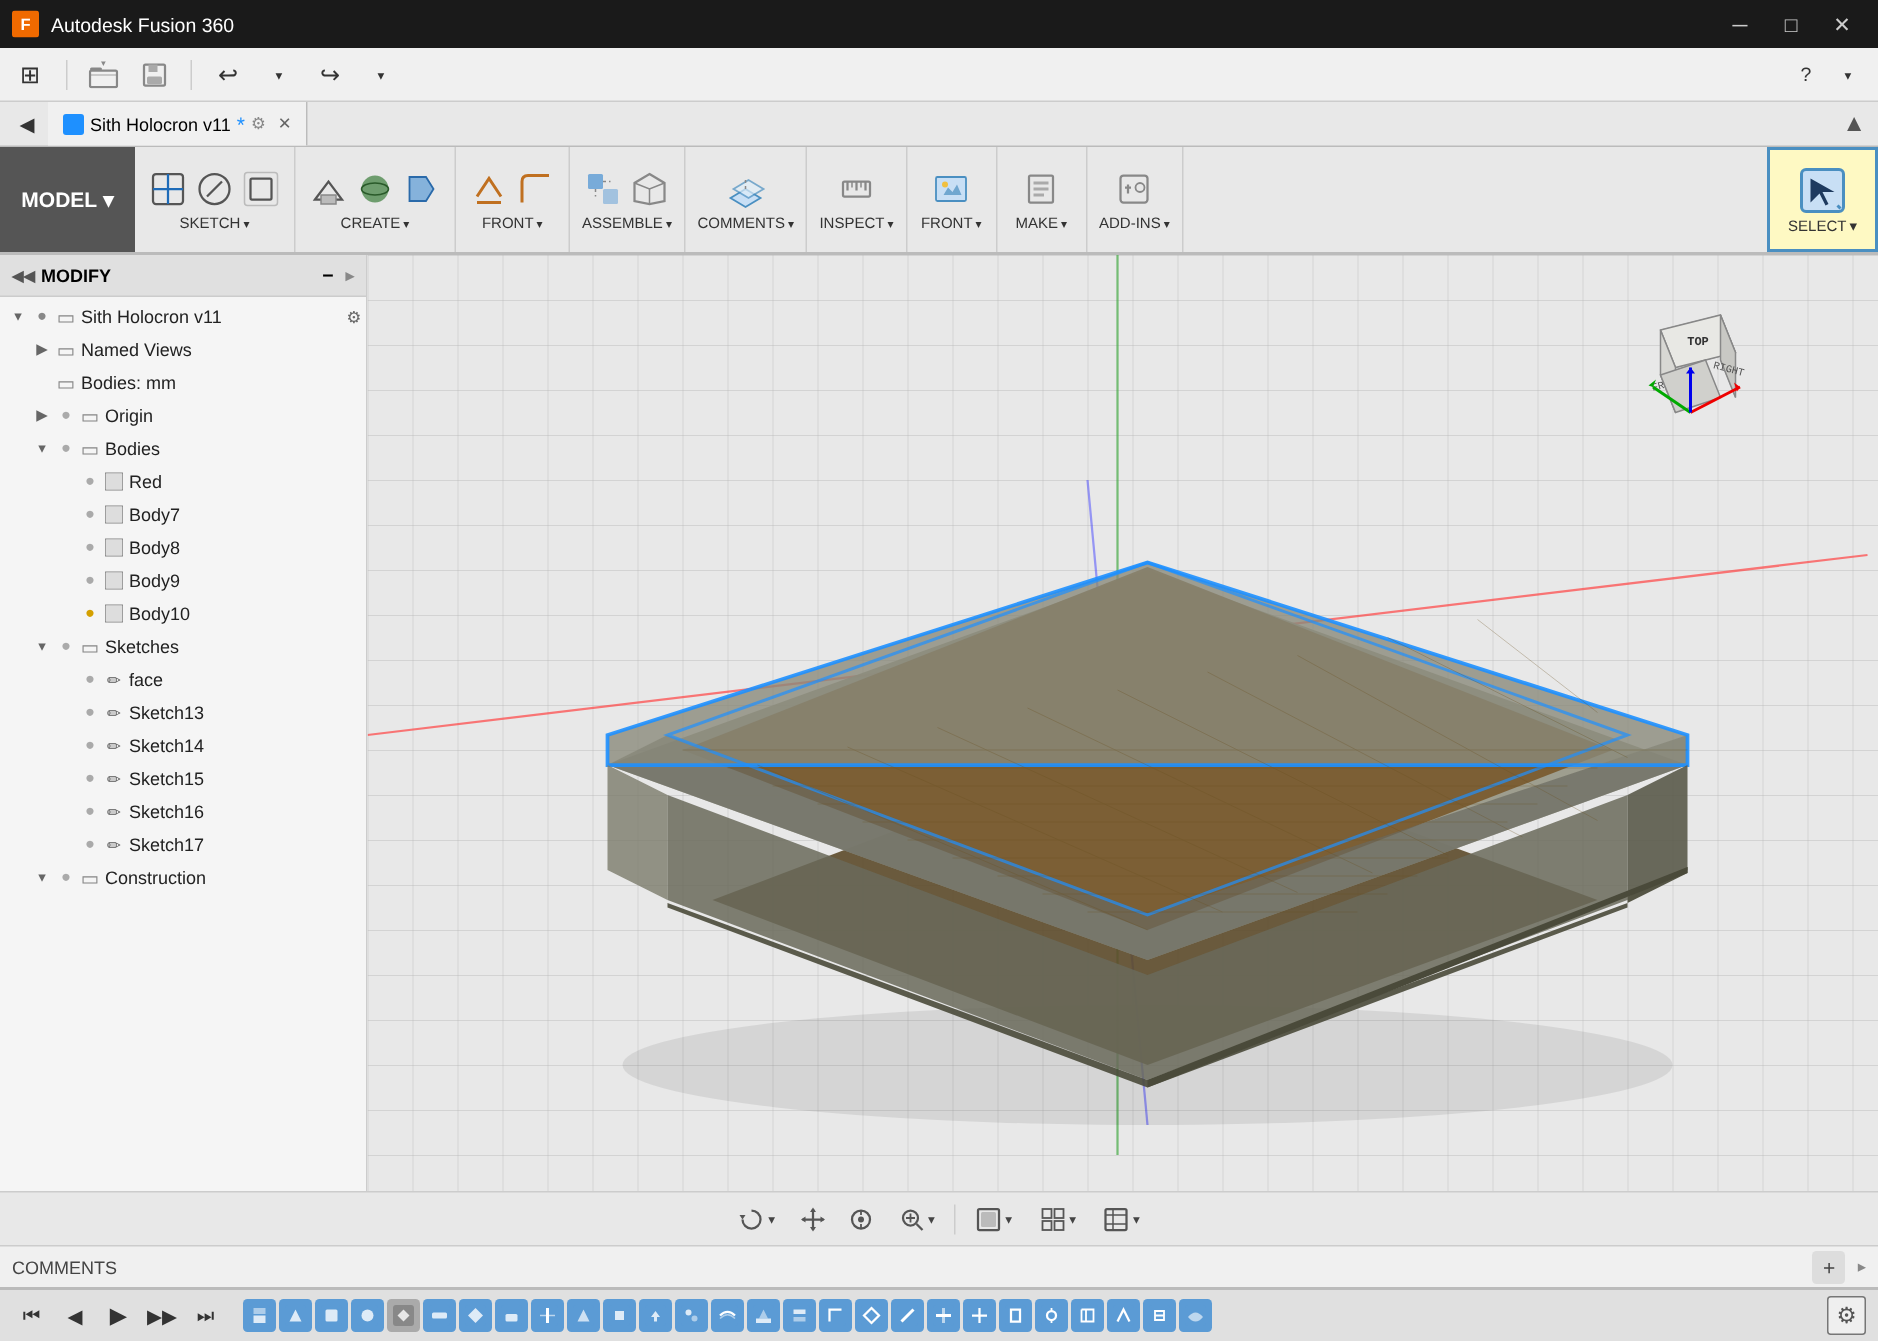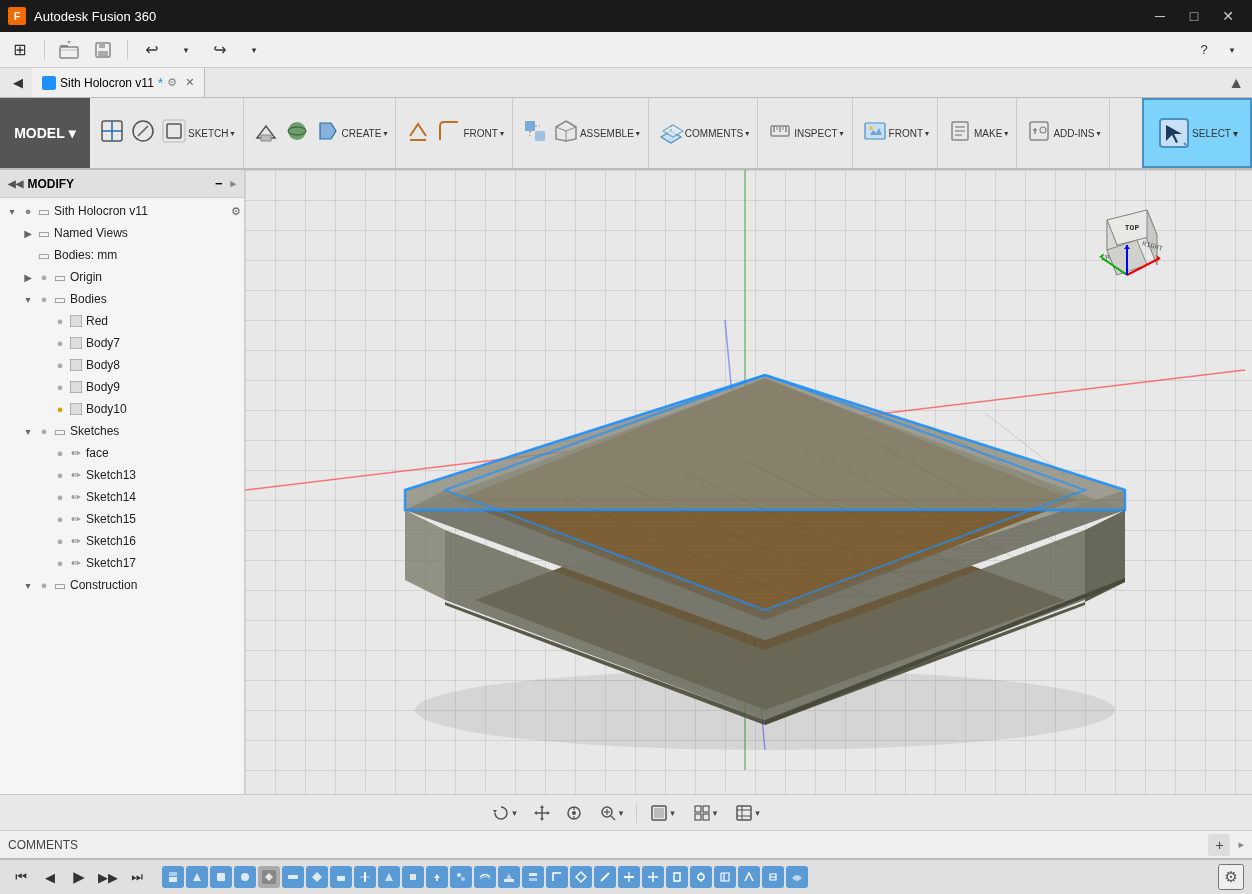--- a/index.html
+++ b/index.html
@@ -22,26 +22,26 @@
     #tab-bar .tab { display: flex; align-items: center; gap: 4px; padding: 0 10px; height: 100%; background: #d8d8d8; border-right: 1px solid #bbb; font-size: 12px; cursor: pointer; }
     #tab-bar .tab.active { background: #f0f0f0; }
     #tab-bar .tab-icon { width: 14px; height: 14px; background: #1e90ff; border-radius: 2px; }
     #tab-bar .tab-close { font-size: 11px; color: #666; margin-left: 4px; cursor: pointer; }
     #tab-bar .tab-unsaved { color: #1e90ff; font-size: 14px; }
     #tab-bar .collapse-btn { margin-left: auto; padding: 0 8px; font-size: 16px; cursor: pointer; color: #555; }
 
     
     #main-toolbar { display: flex; align-items: stretch; background: #e8e8e8; height: 72px; border-bottom: 2px solid #bbb; padding: 0; }
     .model-btn { display: flex; align-items: center; justify-content: center; background: #555; color: #fff; min-width: 90px; padding: 0 12px; font-size: 14px; font-weight: bold; cursor: pointer; gap: 4px; }
-    .toolbar-group { display: flex; flex-direction: row; align-items: center; justify-content: center; padding: 4px 8px; border-right: 1px solid #ccc; cursor: pointer; min-width: 60px; }
+    .toolbar-group { display: flex; flex-direction: column; align-items: center; justify-content: center; padding: 4px 8px; border-right: 1px solid #ccc; cursor: pointer; min-width: 60px; }
     .toolbar-group .icons-row { display: flex; gap: 3px; margin-bottom: 4px; }
     .toolbar-group .icon-box { width: 28px; height: 28px; display: flex; align-items: center; justify-content: center; }
     .toolbar-group .label { font-size: 10px; color: #333; display: flex; align-items: center; gap: 2px; }
     .toolbar-group .label .arrow { font-size: 8px; }
-    .select-btn { display: flex; flex-direction: row; align-items: center; justify-content: center; padding: 4px 12px; background: #7dd3fc; border: 2px solid #4a8fc1; cursor: pointer; }
+    .select-btn { display: flex; flex-direction: column; align-items: center; justify-content: center; padding: 4px 12px; background: #fef9c3; border: 2px solid #4a8fc1; cursor: pointer; }
     .select-btn .icon-box { width: 36px; height: 36px; display: flex; align-items: center; justify-content: center; }
     .select-btn .label { font-size: 10px; color: #333; display: flex; align-items: center; gap: 2px; }
     #workspace { display: flex; flex: 1; overflow: hidden; }
 
     
     #browser { width: 245px; background: #f5f5f5; border-right: 1px solid #ccc; display: flex; flex-direction: column; overflow: hidden; }
     #browser-header { display: flex; align-items: center; background: #e0e0e0; height: 28px; padding: 0 8px; border-bottom: 1px solid #ccc; font-weight: bold; font-size: 12px; gap: 4px; cursor: pointer; }
     #browser-tree { flex: 1; overflow-y: auto; padding: 2px 0; }
     .tree-item { display: flex; align-items: center; height: 22px; padding-left: 4px; cursor: pointer; font-size: 12px; }
     .tree-item .expander { width: 16px; display: flex; align-items: center; justify-content: center; font-size: 10px; color: #666; }

